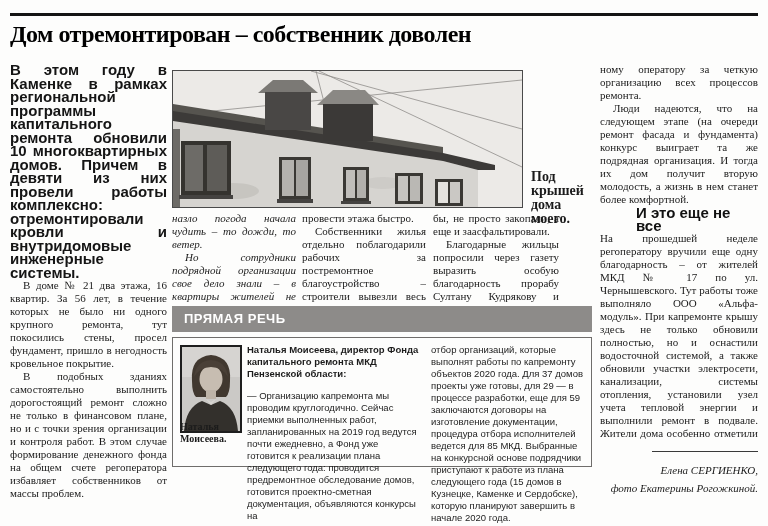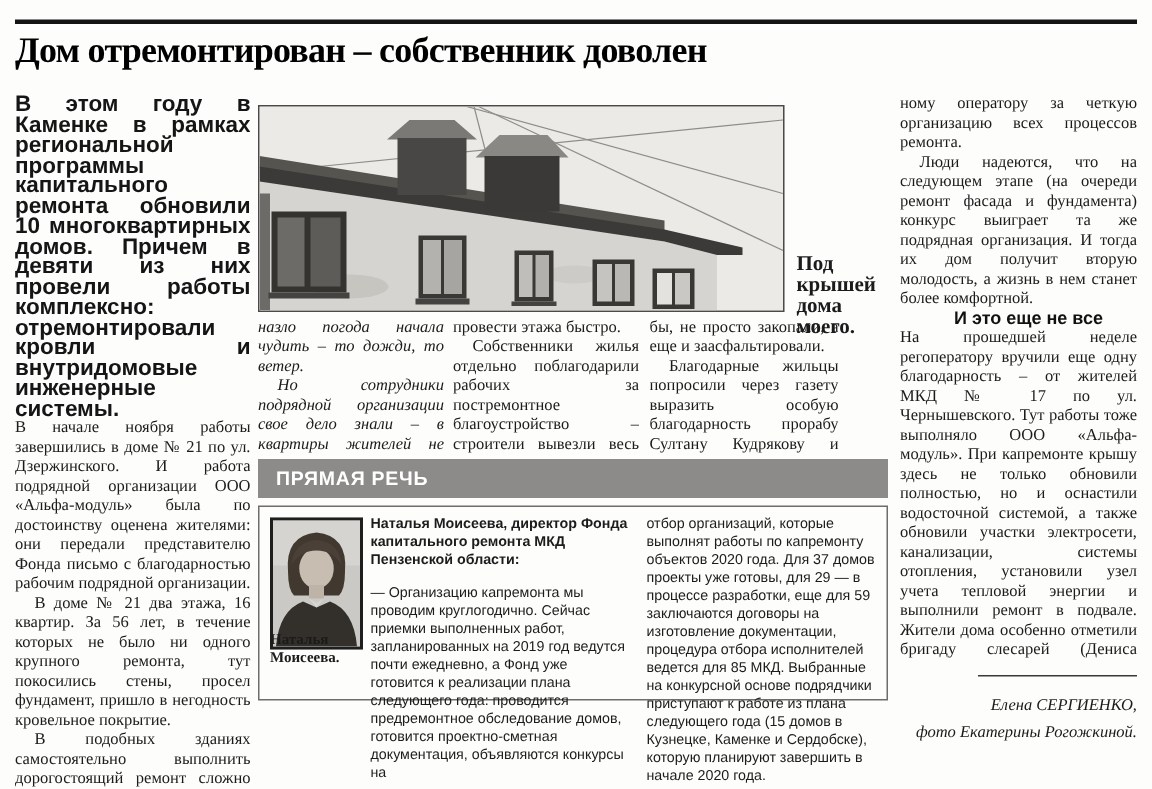--- a/index.html
+++ b/index.html
@@ -12,21 +12,21 @@
   .serif{font-size:11px;line-height:13px;text-align:justify;}
   .serif p{margin:0;}
   .serif p.ind{text-indent:13px;}
   .lead{font-family:"Liberation Sans",sans-serif;font-weight:bold;font-size:15px;
         line-height:13.5px;text-align:justify;margin:0 0 9px 0;color:#151515;}
   #col1{left:10px;top:63px;width:157px;height:463px;overflow:hidden;}
   #col2{left:172px;top:212px;width:124px;height:90px;overflow:hidden;font-style:italic;}
   #col3{left:302px;top:212px;width:124px;height:90px;overflow:hidden;}
   #col4{left:433px;top:212px;width:126px;height:90px;overflow:hidden;}
   #col5{left:600px;top:63px;width:158px;height:378px;overflow:hidden;}
-  .subhead{font-family:"Liberation Sans",sans-serif;font-weight:bold;font-size:12px;
+  .subhead{font-family:"Liberation Sans",sans-serif;font-weight:bold;font-size:15px;
            margin:6px 0 2px 0;text-align:left;color:#111;padding-left:36px;}
   #photo-frame{left:172px;top:70px;width:349px;height:136px;border:1px solid #4a4a4a;
                background:#eceae7;overflow:hidden;}
   #photo-caption{left:531px;top:170px;width:72px;font-weight:bold;font-size:14px;
                  line-height:14px;}
   
   #speech-box{left:172px;top:306px;width:420px;height:161px;}
   #speech-band{position:absolute;left:0;top:0;width:420px;height:26px;background:#8d8b89;}
   #speech-band span{position:absolute;left:12px;top:5px;color:#fff;
       font-family:"Liberation Sans",sans-serif;font-weight:bold;font-size:13px;
@@ -53,21 +53,20 @@
 </head>
 <body>
 
 <div id="page">
 
   <div id="top-rule" class="abs"></div>
   <h1 id="headline" class="abs" style="margin:0">Дом отремонтирован – собственник доволен</h1>
 
   <div id="col1" class="abs serif">
     <p class="lead">В этом году в Каменке в рамках региональной программы капитального ремонта обновили 10 многоквартирных домов. Причем в девяти из них провели работы комплексно: отремонтировали кровли и внутридомовые инженерные системы.</p>
-    <p>В начале ноября работы завершились в доме № 21 по ул. Дзержинского. И работа подрядной организации ООО «Альфа-модуль» была по достоинству оценена жителями: они передали представителю Фонда письмо с благодарностью рабочим подрядной организации.</p>
     <p class="ind">В доме № 21 два этажа, 16 квартир. За 56 лет, в течение которых не было ни одного крупного ремонта, тут покосились стены, просел фундамент, пришло в негодность кровельное покрытие.</p>
     <p class="ind">В подобных зданиях самостоятельно выполнить дорогостоящий ремонт сложно не только в финансовом плане, но и с точки зрения организации и контроля работ. В этом случае формирование денежного фонда на общем счете регоператора избавляет собственников от массы проблем.</p>
 
   </div>
 
   <figure id="photo-frame" class="abs" style="margin:0">
     <svg width="349" height="136" viewBox="0 0 349 136">
       <rect x="0" y="0" width="349" height="136" fill="#eceae7"></rect>
 
       <g stroke="#8f8d8a" stroke-width="0.8">

